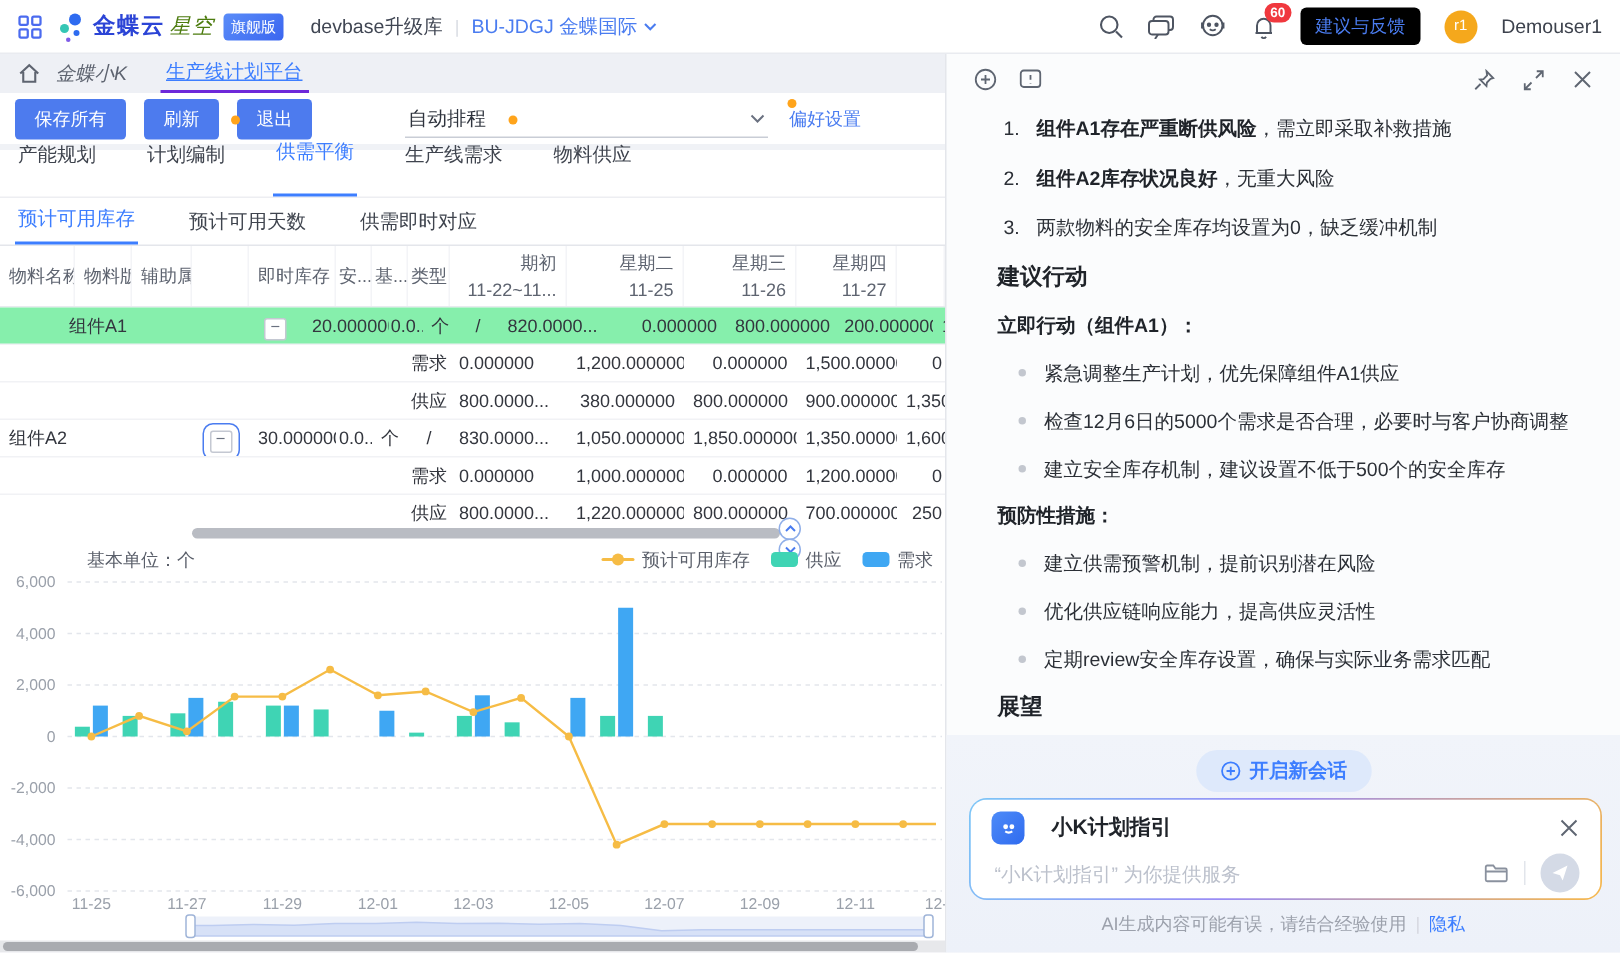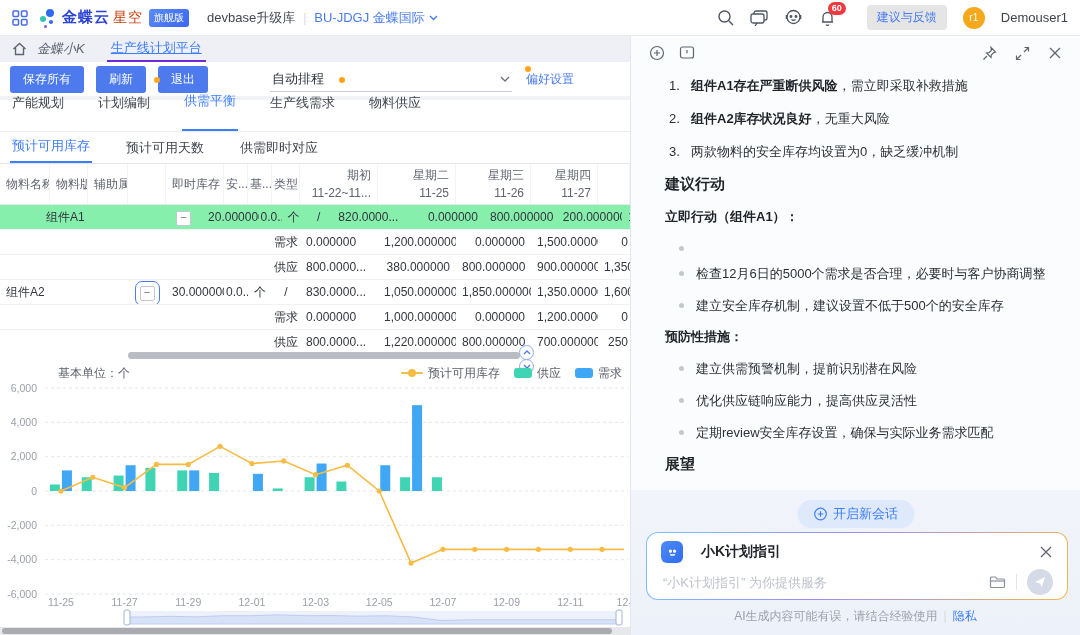--- a/index.html
+++ b/index.html
@@ -10,31 +10,31 @@
   #topbar{position:absolute;left:0;top:0;width:1080px;height:36px;background:#fff;border-bottom:1px solid #E9EBF0;
           display:flex;align-items:center;padding:0 12px;box-sizing:border-box;}
   .grid-icon{color:#4B6BEF;margin-right:10px;}
   .logo-dots{position:relative;width:20px;height:22px;margin-right:4px;}
   .logo-dots i{position:absolute;border-radius:50%;}
   .ld1{width:8px;height:8px;background:#2E6BF0;left:8px;top:2px;}
   .ld2{width:6px;height:6px;background:#35C6B5;left:2px;top:9px;}
   .ld3{width:4px;height:4px;background:#2E6BF0;left:11px;top:13px;}
   .ld4{width:3px;height:3px;background:#7E5BE8;left:6px;top:18px;}
   .logo-main{font-weight:bold;font-size:15px;color:#2B44D6;letter-spacing:1px;}
-  .logo-sub{font-size:14px;color:#c2410c;margin-left:3px;letter-spacing:1px;}
+  .logo-sub{font-size:14px;color:#4d7c0f;margin-left:3px;letter-spacing:1px;font-style:italic;}
   .logo-badge{margin-left:6px;background:linear-gradient(135deg,#5A8CF8,#3B66F0);color:#fff;font-size:10px;
               padding:2px 5px;border-radius:3px;}
   .env-label{margin-left:18px;font-size:13px;color:#404653;}
   .crumb-sep{margin:0 8px;color:#D9DCE3;font-size:12px;}
   .org-label{font-size:13px;color:#4A7CF0;display:flex;align-items:center;gap:4px;}
   #topbar-right{margin-left:auto;display:flex;align-items:center;gap:16px;}
   .tb-ic{color:#4E5562;position:relative;display:flex;}
   .badge{position:absolute;top:-7px;left:9px;background:#F0383E;color:#fff;font-size:9px;line-height:13px;
          padding:0 4px;border-radius:8px;font-weight:bold;}
-  .feedback-btn{background:#e5e5e5;color:#4A7CF0;font-size:12px;padding:4px 10px;border-radius:4px;margin-left:15px;}
+  .feedback-btn{background:#000000;color:#4A7CF0;font-size:12px;padding:4px 10px;border-radius:4px;}
   .avatar{width:22px;height:22px;border-radius:50%;background:#F5A81C;color:#fff;font-size:10px;
           display:flex;align-items:center;justify-content:center;}
   .username{font-size:13px;color:#3D424D;}
   
   #crumbrow{position:absolute;left:0;top:36px;width:1080px;height:26px;background:#EEF0F5;display:flex;align-items:stretch;
             padding:0 12px;box-sizing:border-box;font-size:13px;}
   #crumbrow .home{display:flex;align-items:center;color:#5E6470;margin-right:10px;}
   .crumb-item{display:flex;align-items:center;color:#5E6470;margin-right:22px;font-style:italic;}
   .crumb-tab{display:flex;align-items:center;color:#3D7EFF;border-bottom:2px solid #6d28d9;padding:0 4px;text-decoration:underline;}
   
@@ -107,21 +107,21 @@
   .num-item b{color:#1F2329;}
   .sec-title{font-size:15px;font-weight:bold;color:#1F2329;margin:10px 0 14px 0;}
   .grp-title{font-size:13px;font-weight:bold;color:#1F2329;margin:0 0 13px 0;}
   .bullet{display:flex;margin:0 0 13px 14px;line-height:19px;}
   .bullet i{width:5px;height:5px;border-radius:50%;background:#C3C7CF;margin:7px 12px 0 0;flex:none;}
   .bot-chip{width:16px;height:16px;border-radius:4px;background:linear-gradient(135deg,#4E8BF8,#2F6BEF);
             display:flex;align-items:center;justify-content:center;margin-right:6px;}
   
   #panel-bottom{position:absolute;left:0;top:454px;width:100%;height:145px;background:linear-gradient(180deg,#F1F4FA,#EDF1F9);}
   #new-session{position:absolute;left:50%;top:10px;transform:translateX(-50%);background:#DEE9FB;color:#3D7EFF;
-               font-size:13px;padding:5px 16px;border-radius:16px;display:flex;align-items:center;gap:6px;}
+               font-size:13px;padding:5px 16px;border-radius:16px;display:flex;align-items:center;gap:6px;font-weight:bold;}
   #chat-card{position:absolute;left:15px;top:42px;width:420px;height:66px;border-radius:12px;border:1.5px solid transparent;
              background:linear-gradient(#fff,#fff) padding-box,linear-gradient(120deg,#7CC6F7,#9A8CF5 45%,#F7B84B) border-box;}
   #chat-card .head{display:flex;align-items:center;padding:8px 14px 2px 14px;}
   #chat-card .title{font-size:14px;font-weight:bold;color:#1F2329;margin-left:12px;}
   #chat-card .close{margin-left:auto;color:#5F6672;}
   #chat-card .inrow{display:flex;align-items:center;padding:4px 14px 0 14px;}
   #chat-input{flex:1;border:none;outline:none;font-size:13px;color:#2B2F36;background:transparent;font-family:inherit;}
   #chat-input::placeholder{color:#BCC1CC;}
   .in-ics{display:flex;align-items:center;gap:10px;color:#8A919E;}
   .vdiv{width:1px;height:16px;background:#E2E5EB;}
@@ -518,20 +518,21 @@
       </div>
     <div class="num-item">
         <span class="n">3.</span>
         <span><b></b><span>两款物料的安全库存均设置为0，缺乏缓冲机制</span></span>
       </div>
 
     <div class="sec-title">建议行动</div>
     <div class="grp-title">立即行动（组件A1）：</div>
     <div class="bullet">
         <i></i>
+        <span>紧急调整生产计划，优先保障组件A1供应</span>
       </div>
     <div class="bullet">
         <i></i>
         <span>检查12月6日的5000个需求是否合理，必要时与客户协商调整</span>
       </div>
     <div class="bullet">
         <i></i>
         <span>建立安全库存机制，建议设置不低于500个的安全库存</span>
       </div>
     <div class="grp-title">预防性措施：</div>

